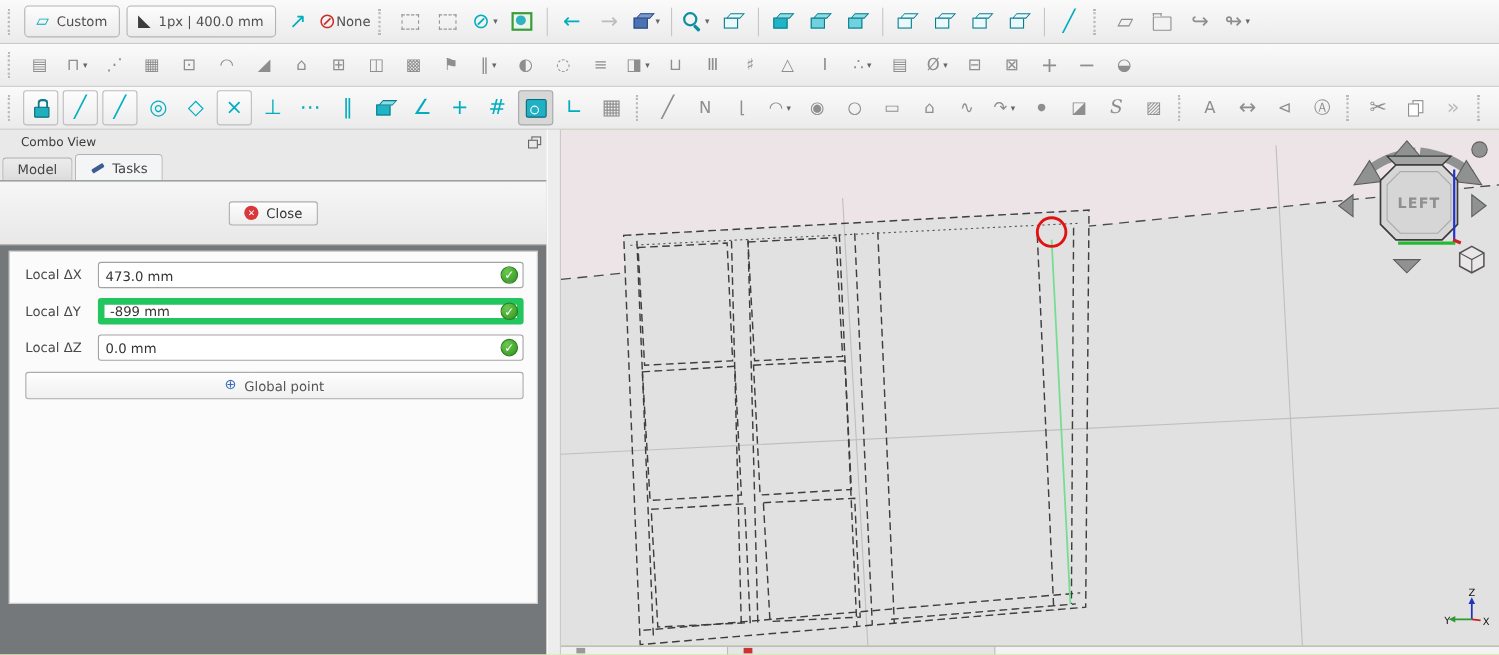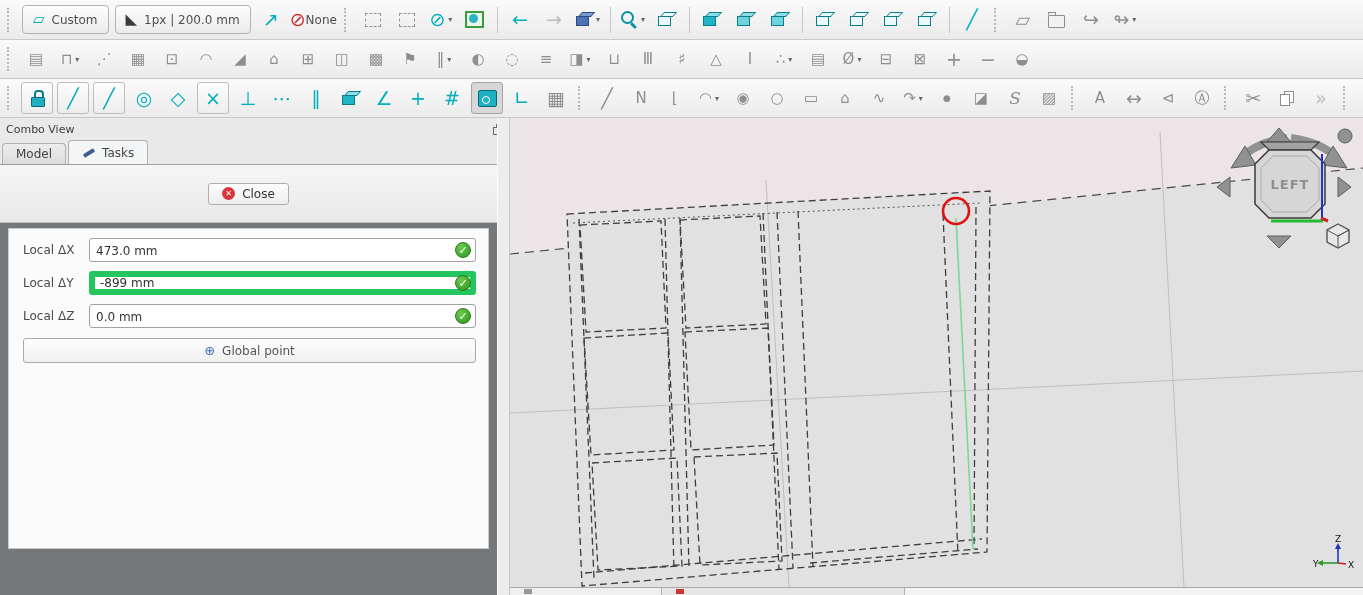--- a/index.html
+++ b/index.html
@@ -62,21 +62,21 @@
                 border:1.5px solid #8e8e8e;background:#fff}
   .copy::after{content:"";position:absolute;left:0;top:3px;width:8px;height:10px;
                border:1.5px solid #8e8e8e;background:#fff}
   .folder{width:15px;height:11px;border:1.5px solid #8e8e8e;border-radius:1px;position:relative;background:#f2f2f2;margin-top:4px}
   .folder::before{content:"";position:absolute;left:-1px;top:-4px;width:6px;height:2px;
                   border:1.5px solid #8e8e8e;border-bottom:none;background:#f2f2f2}
 
   
   #combo{position:absolute;left:0;top:118px;width:510px;height:477px;background:#e9e9e9}
   .combo-title{height:22px;display:flex;align-items:center;justify-content:space-between;
-               padding:0 6px;color:#3c3c3c;font-size:11px}
+               padding:0 19px;color:#3c3c3c;font-size:11px}
   .float-icon{width:11px;height:10px;position:relative}
   .float-icon::before{content:"";position:absolute;left:3px;top:0;width:7px;height:6px;border:1px solid #666}
   .float-icon::after{content:"";position:absolute;left:0;top:3px;width:7px;height:6px;border:1px solid #666;background:#e9e9e9}
   .tabs{height:24px;display:flex;align-items:flex-end;padding-left:2px;gap:2px}
   .tab{height:20px;display:flex;align-items:center;gap:6px;padding:0 13px;
        border:1px solid #b1b1b1;border-bottom:none;border-radius:4px 4px 0 0;
        background:linear-gradient(#ededed,#dcdcdc);color:#444}
   .tab.active{background:#f4f5f6;height:23px}
   .pencil{width:14px;height:12px;position:relative}
   .pencil::before{content:"";position:absolute;left:1px;top:4px;width:12px;height:4px;
@@ -138,21 +138,21 @@
 <body>
 
 <div id="toolbar1" class="toolbar">
     <span class="tb-handle"></span>
     <span class="tb-btn">
       <span class="glyph" style="color: rgb(0, 174, 190);">▱</span>
       <span class="tb-label">Custom</span>
     </span>
     <span class="tb-btn">
       <span class="glyph" style="color: rgb(60, 60, 60);">◣</span>
-      <span class="tb-label">1px | 200.0 mm</span>
+      <span class="tb-label">1px | 400.0 mm</span>
     </span>
     <span class="tb-icon">
       <span class="glyph big" style="color: rgb(0, 174, 190);">↗</span>
     </span>
     <span class="tb-icon">
       <span class="glyph big" style="color: rgb(201, 48, 44);">⊘</span>
       <span class="tb-label">None</span>
     </span>
     <span class="tb-handle"></span>
     <span class="tb-icon">

